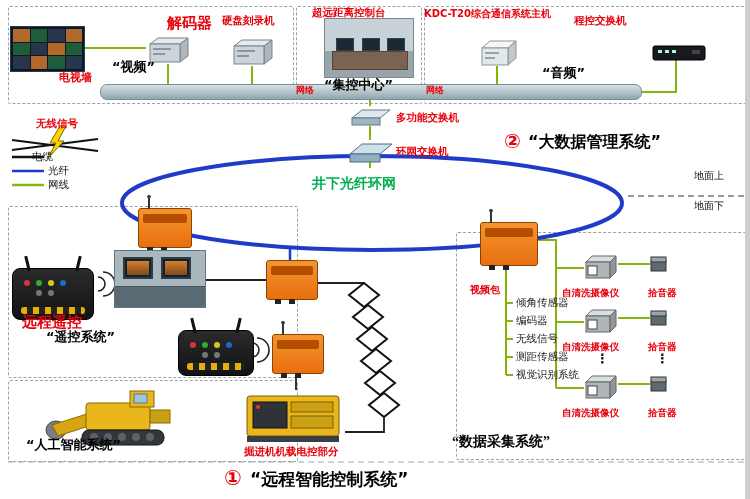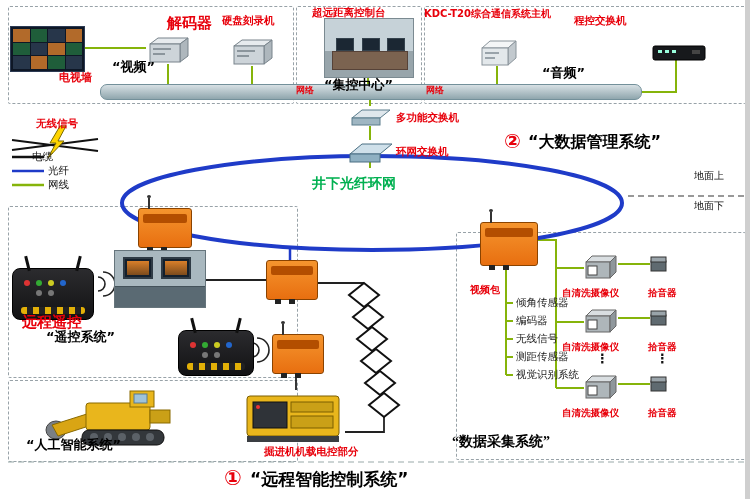--- a/index.html
+++ b/index.html
@@ -288,21 +288,21 @@
   <div class="dev" style="left:245px;top:390px;">
     <svg width="100" height="54">
       <rect x="2" y="6" width="92" height="40" rx="3" fill="#e9b61c" stroke="#7c5f00"></rect>
       <rect x="8" y="12" width="34" height="26" fill="#2f3338" stroke="#111"></rect>
       <rect x="46" y="12" width="42" height="10" fill="#caa017" stroke="#7c5f00"></rect>
       <rect x="46" y="26" width="42" height="12" fill="#caa017" stroke="#7c5f00"></rect>
       <rect x="2" y="46" width="92" height="6" fill="#3a3e42"></rect>
       <circle cx="13" cy="17" r="2" fill="#e33"></circle>
     </svg>
   </div>
-  <div class="lbl red" style="left:264px;top:446px;font-size:10.5px;">掘进机机载电控部分</div>
+  <div class="lbl red" style="left:244px;top:446px;font-size:10.5px;">掘进机机载电控部分</div>
 
   <div class="dev odev" style="left:480px;top:222px;width:56px;height:42px;">
       <div class="face"></div>
       <div class="gland"></div>
       <div class="ant"></div>
     </div>
   <div class="lbl red" style="left:470px;top:284px;font-size:10px;">视频包</div>
 
   <div class="lbl" style="left:516px;top:297px;font-size:10.5px;color:#1a1a1a;">倾角传感器</div>
   <div class="lbl" style="left:516px;top:315px;font-size:10.5px;color:#1a1a1a;">编码器</div>

